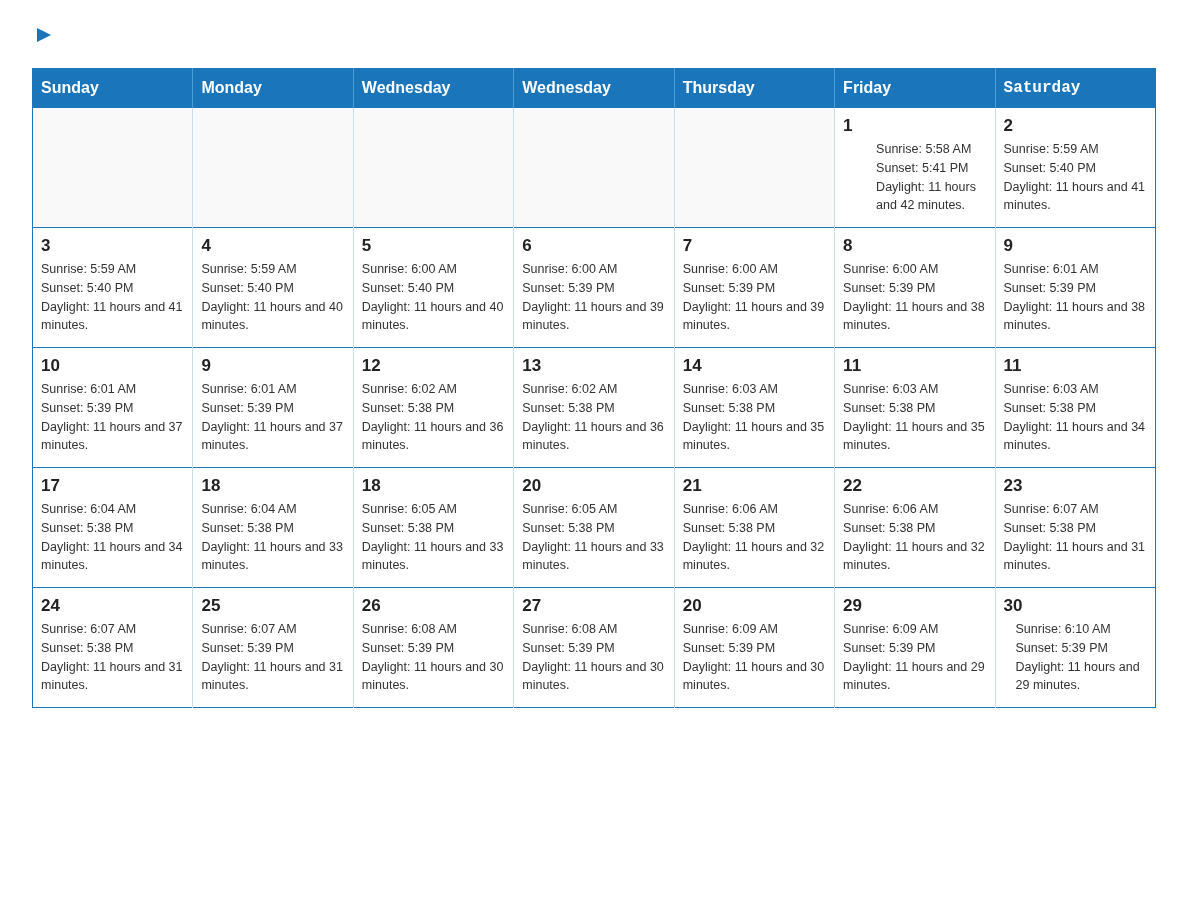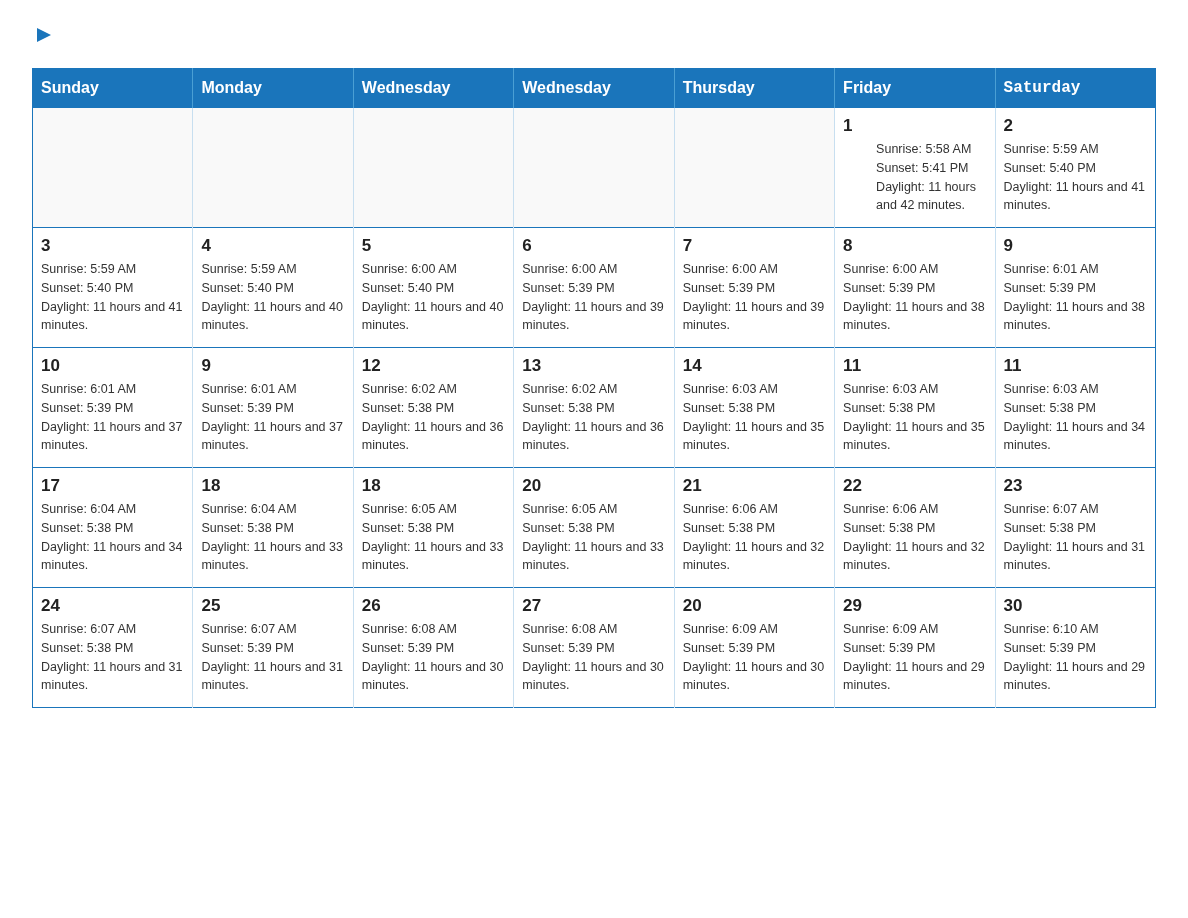--- a/index.html
+++ b/index.html
@@ -324,19 +324,19 @@
 Daylight: 11 hours and 30 minutes.</div>
         </td>
         <td>
           <span class="day-number">29</span>
           <div class="day-info" style="white-space: pre-line;">Sunrise: 6:09 AM
 Sunset: 5:39 PM
 Daylight: 11 hours and 29 minutes.</div>
         </td>
         <td>
           <span class="day-number">30</span>
-          <div class="day-info" style="white-space: pre-line;">Sunrise: 6:10 AM
+          <div class="day-info" style="white-space: pre-line; margin-left: 12px;">Sunrise: 6:10 AM
 Sunset: 5:39 PM
 Daylight: 11 hours and 29 minutes.</div>
         </td>
       </tr>
     </tbody>
 </table>
 
 </body></html>

